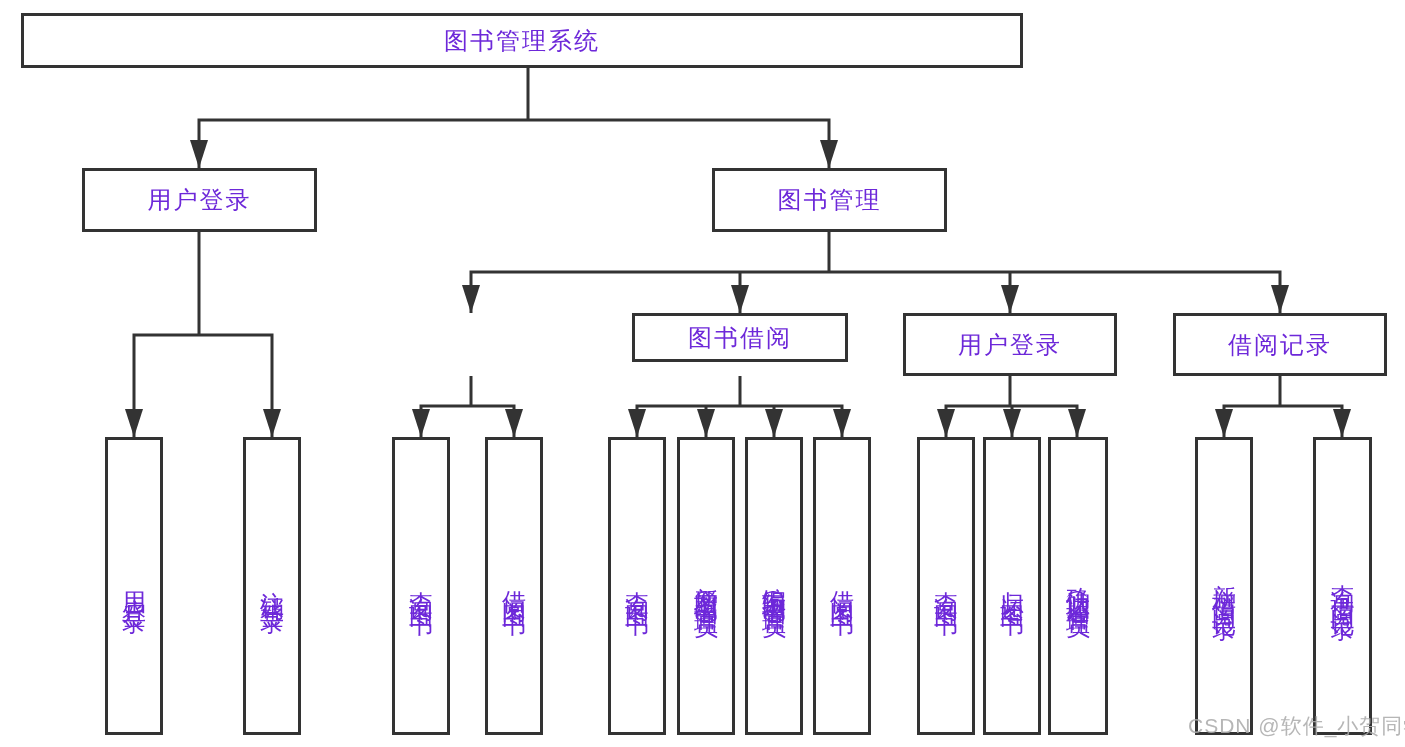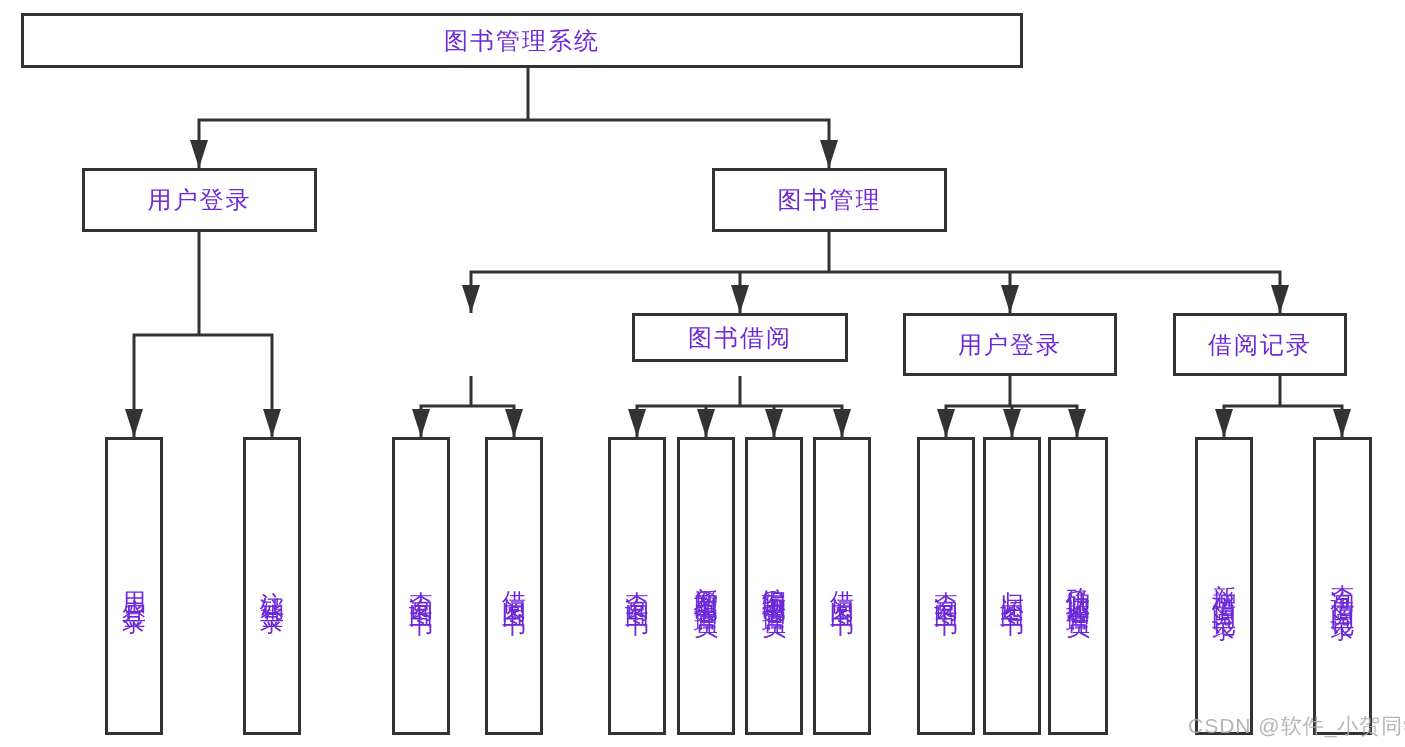--- a/index.html
+++ b/index.html
@@ -79,21 +79,21 @@
   <div class="box" style="left:712px;top:168px;width:235px;height:64px">
     <span class="lbl">图书管理</span>
   </div>
 
   <div class="box" style="left:632px;top:313px;width:216px;height:49px">
     <span class="lbl">图书借阅</span>
   </div>
   <div class="box" style="left:903px;top:313px;width:214px;height:63px">
     <span class="lbl">用户登录</span>
   </div>
-  <div class="box" style="left:1173px;top:313px;width:174px;height:63px">
+  <div class="box" style="left:1173px;top:313px;width:214px;height:63px">
     <span class="lbl">借阅记录</span>
   </div>
 
   <div class="box" style="left:105px;top:437px;width:58px;height:298px">
     <span class="lbl-v">用户登录</span>
   </div>
   <div class="box" style="left:243px;top:437px;width:58px;height:298px">
     <span class="lbl-v">注销登录</span>
   </div>
 

